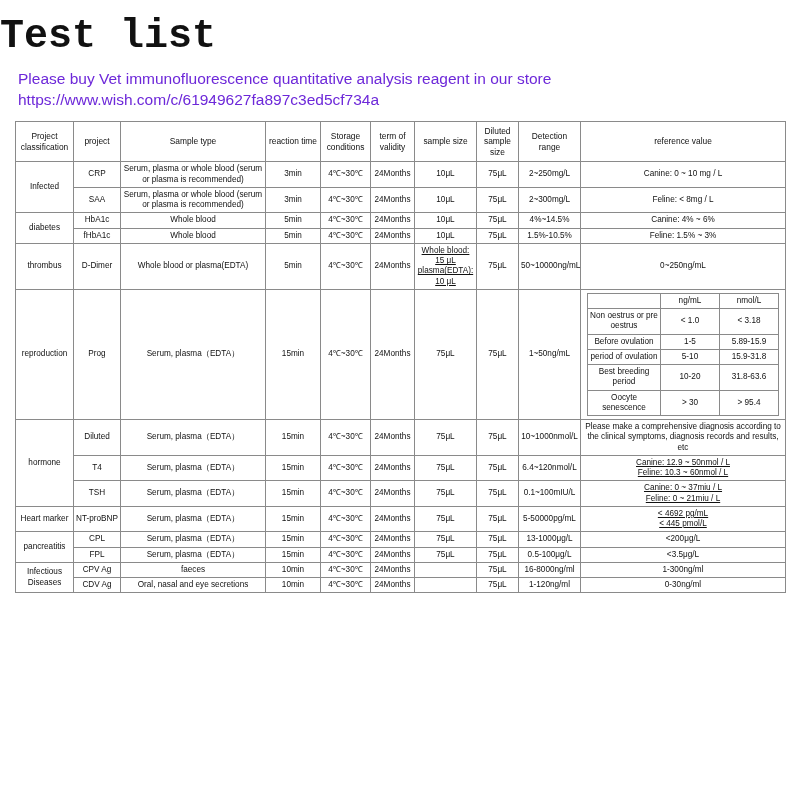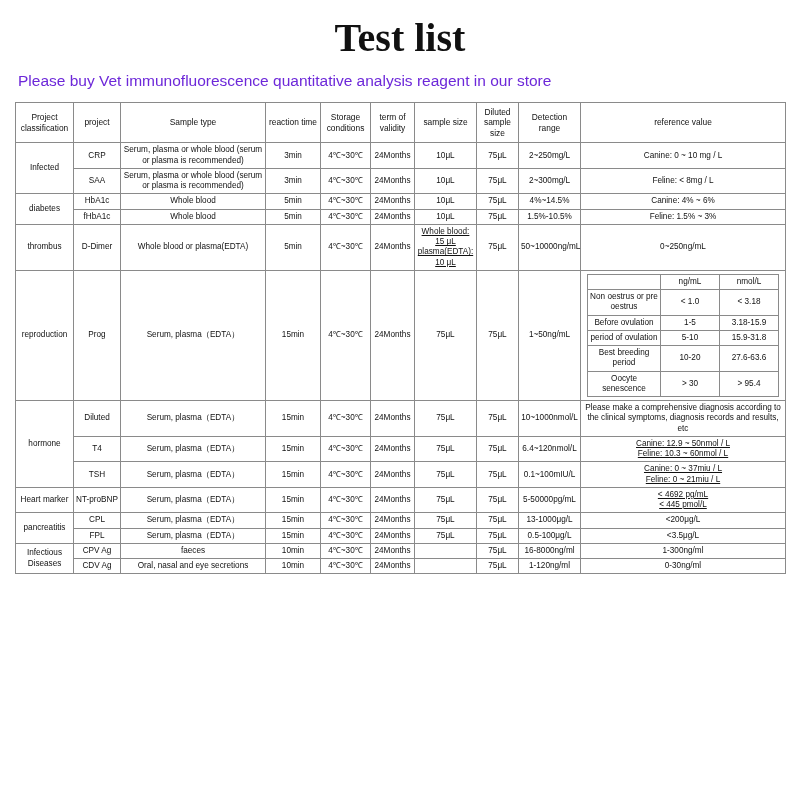--- a/index.html
+++ b/index.html
@@ -14,26 +14,26 @@
     color: #111;
     overflow: hidden;
   }
   .page {
     width: 800px;
     height: 800px;
     box-sizing: border-box;
     position: relative;
   }
   .title {
-    text-align: center;
+    text-align: left;
     font-size: 40px;
     font-weight: bold;
     letter-spacing: 0px;
     margin: 14px 0 10px 0;
-    font-family: Liberation Serif, serif;
+    font-family: Liberation Mono, monospace;
   }
   .subtitle {
     font-size: 15.5px;
     margin: 0 0 0 18px;
     line-height: 1.35;
     color: #6d28d9;
   }
   .subtitle .line2 {
     display: block;
   }
@@ -103,20 +103,21 @@
     text-align: center;
   }
 </style>
 </head>
 <body>
 
 <div class="page">
   <div class="title">Test list</div>
   <div class="subtitle">
     <span>Please buy Vet immunofluorescence quantitative analysis reagent in our store</span>
+    <span class="line2">https://www.wish.com/c/61949627fa897c3ed5cf734a</span>
   </div>
 
   <div class="table-wrap">
     <table class="tl">
       <colgroup>
         <col class="c0">
           <col class="c1">
           <col class="c2">
           <col class="c3">
           <col class="c4">
@@ -225,31 +226,31 @@
                 <td class="num hdr">nmol/L</td>
               </tr>
               <tr>
                 <td>Non oestrus or pre oestrus</td>
                 <td class="num">&lt; 1.0</td>
                 <td class="num">&lt; 3.18</td>
               </tr>
               <tr>
                 <td>Before ovulation</td>
                 <td class="num">1-5</td>
-                <td class="num">3.18-15.9</td>
+                <td class="num">5.89-15.9</td>
               </tr>
               <tr>
                 <td>period of ovulation</td>
                 <td class="num">5-10</td>
                 <td class="num">15.9-31.8</td>
               </tr>
               <tr>
                 <td>Best breeding period</td>
                 <td class="num">10-20</td>
-                <td class="num">27.6-63.6</td>
+                <td class="num">31.8-63.6</td>
               </tr>
               <tr>
                 <td>Oocyte senescence</td>
                 <td class="num">&gt; 30</td>
                 <td class="num">&gt; 95.4</td>
               </tr>
             </tbody>
               </table>
           </td>
         </tr>

